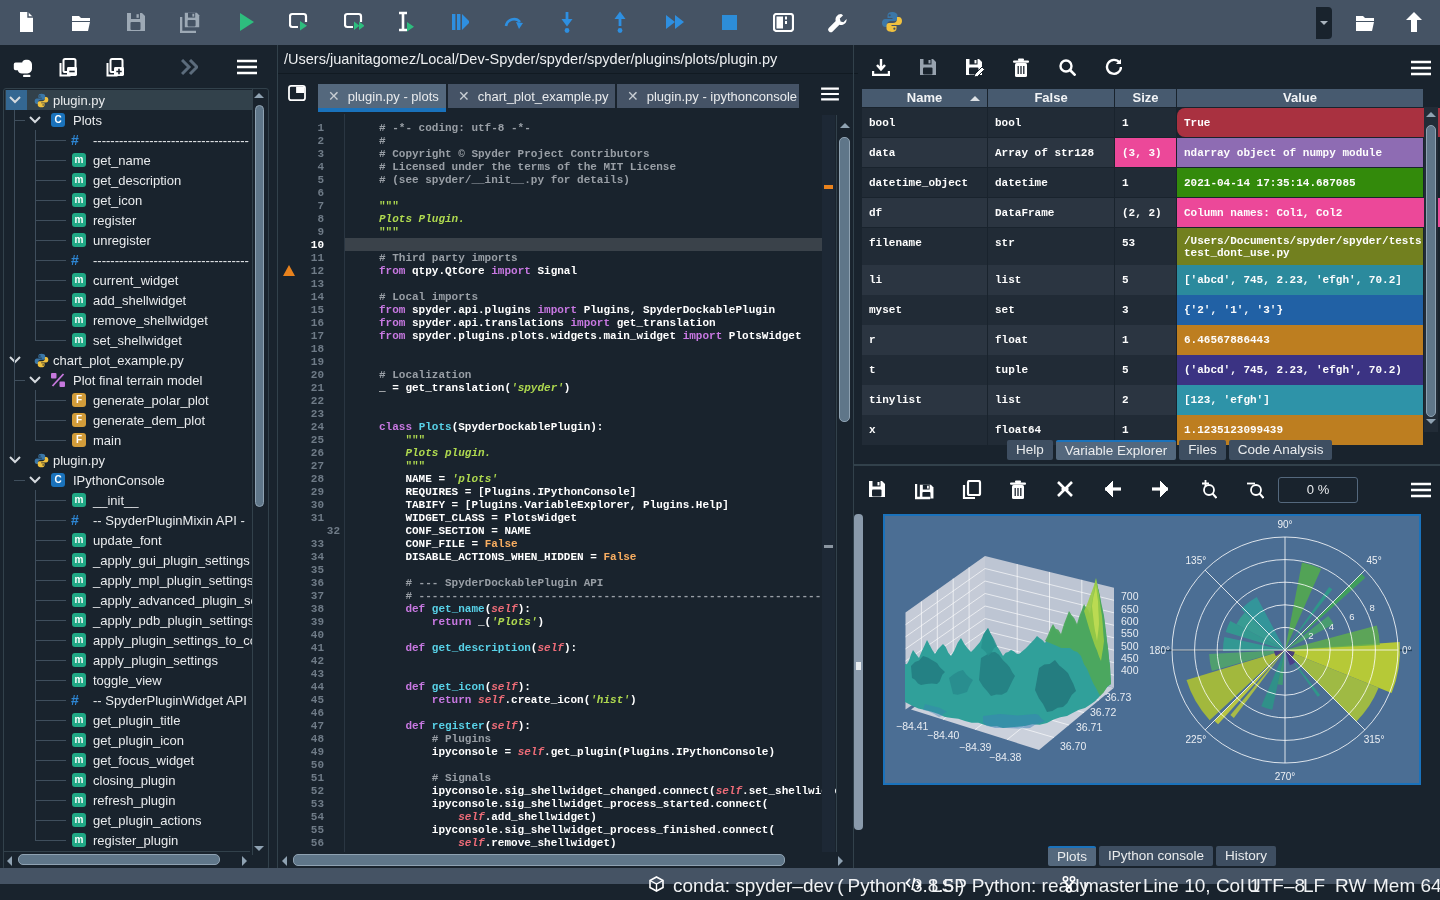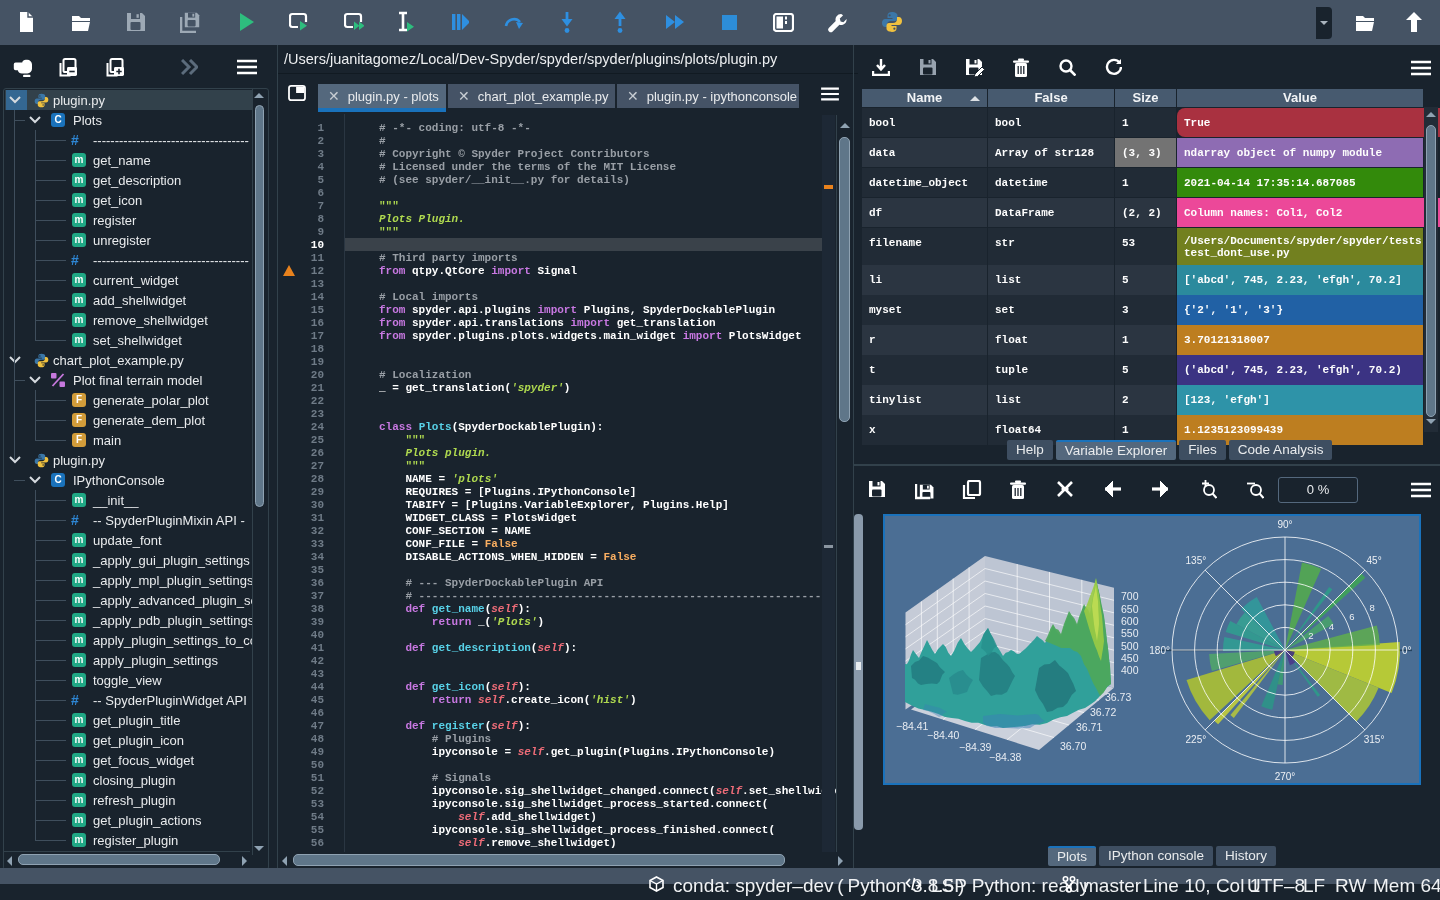--- a/index.html
+++ b/index.html
@@ -477,21 +477,21 @@
     <div class="lnum" style="left:0;top:345.5px;">27</div>
     <div class="cl" style="top:345.5px">    <span class="sq">"""</span></div>
     <div class="lnum" style="left:0;top:358.5px;">28</div>
     <div class="cl" style="top:358.5px">    NAME = <span class="st">'plots'</span></div>
     <div class="lnum" style="left:0;top:371.5px;">29</div>
     <div class="cl" style="top:371.5px">    REQUIRES = [Plugins.IPythonConsole]</div>
     <div class="lnum" style="left:0;top:384.5px;">30</div>
     <div class="cl" style="top:384.5px">    TABIFY = [Plugins.VariableExplorer, Plugins.Help]</div>
     <div class="lnum" style="left:0;top:397.5px;">31</div>
     <div class="cl" style="top:397.5px">    WIDGET_CLASS = PlotsWidget</div>
-    <div class="lnum" style="left:0;top:410.5px;">32</div>
+    <div class="lnum" style="left:16px;top:410.5px;">32</div>
     <div class="cl" style="top:410.5px">    CONF_SECTION = NAME</div>
     <div class="lnum" style="left:0;top:423.5px;">33</div>
     <div class="cl" style="top:423.5px">    CONF_FILE = <span class="bi">False</span></div>
     <div class="lnum" style="left:0;top:436.5px;">34</div>
     <div class="cl" style="top:436.5px">    DISABLE_ACTIONS_WHEN_HIDDEN = <span class="bi">False</span></div>
     <div class="lnum" style="left:0;top:449.5px;">35</div>
     <div class="lnum" style="left:0;top:462.5px;">36</div>
     <div class="cl" style="top:462.5px">    <span class="cm"># --- SpyderDockablePlugin API</span></div>
     <div class="lnum" style="left:0;top:475.5px;">37</div>
     <div class="cl" style="top:475.5px">    <span class="cm"># ------------------------------------------------------------------------------</span></div>
@@ -585,21 +585,21 @@
 <div class="veh" style="left:988px;width:126px">False</div>
 <div class="veh" style="left:1115px;width:61px">Size</div>
 <div class="veh" style="left:1177px;width:246px">Value</div>
 <div class="abs" style="left:970px;top:96px;width:0;height:0;border:5px solid transparent;border-bottom-color:#DDE1E5;border-top-width:0"></div>
 <div class="vec" style="left:862px;top:107.5px;width:125px;height:29.5px;background:#212B36">bool</div>
 <div class="vec" style="left:988px;top:107.5px;width:126px;height:29.5px;background:#212B36">bool</div>
 <div class="vec" style="left:1115px;top:107.5px;width:61px;height:29.5px;background:#212B36">1</div>
 <div class="vec" style="left:1177px;top:107.5px;width:294px;height:29.5px;background:#A93140;border-radius:8px;">True</div>
 <div class="vec" style="left:862px;top:137.5px;width:125px;height:29.5px;background:#2B3541">data</div>
 <div class="vec" style="left:988px;top:137.5px;width:126px;height:29.5px;background:#2B3541">Array of str128</div>
-<div class="vec" style="left:1115px;top:137.5px;width:61px;height:29.5px;background:#737373">(3, 3)</div>
+<div class="vec" style="left:1115px;top:137.5px;width:61px;height:29.5px;background:#ec4899">(3, 3)</div>
 <div class="vec" style="left:1177px;top:137.5px;width:246px;height:29.5px;background:#8E6CB3;">ndarray object of numpy module</div>
 <div class="vec" style="left:862px;top:167.5px;width:125px;height:29.5px;background:#212B36">datetime_object</div>
 <div class="vec" style="left:988px;top:167.5px;width:126px;height:29.5px;background:#212B36">datetime</div>
 <div class="vec" style="left:1115px;top:167.5px;width:61px;height:29.5px;background:#212B36">1</div>
 <div class="vec" style="left:1177px;top:167.5px;width:246px;height:29.5px;background:#338A0B;">2021-04-14 17:35:14.687085</div>
 <div class="vec" style="left:862px;top:197.5px;width:125px;height:29.5px;background:#2B3541">df</div>
 <div class="vec" style="left:988px;top:197.5px;width:126px;height:29.5px;background:#2B3541">DataFrame</div>
 <div class="vec" style="left:1115px;top:197.5px;width:61px;height:29.5px;background:#2B3541">(2, 2)</div>
 <div class="vec" style="left:1177px;top:197.5px;width:280px;height:29.5px;background:#ec4899;">Column names: Col1, Col2</div>
 <div class="vec" style="left:862px;top:227.5px;width:125px;height:37px;background:#212B36">filename</div>
@@ -611,21 +611,21 @@
 <div class="vec" style="left:988px;top:265.0px;width:126px;height:29.5px;background:#2B3541">list</div>
 <div class="vec" style="left:1115px;top:265.0px;width:61px;height:29.5px;background:#2B3541">5</div>
 <div class="vec" style="left:1177px;top:265.0px;width:246px;height:29.5px;background:#2B8A9D;">['abcd', 745, 2.23, 'efgh', 70.2]</div>
 <div class="vec" style="left:862px;top:295.0px;width:125px;height:29.5px;background:#212B36">myset</div>
 <div class="vec" style="left:988px;top:295.0px;width:126px;height:29.5px;background:#212B36">set</div>
 <div class="vec" style="left:1115px;top:295.0px;width:61px;height:29.5px;background:#212B36">3</div>
 <div class="vec" style="left:1177px;top:295.0px;width:246px;height:29.5px;background:#2161A5;">{'2', '1', '3'}</div>
 <div class="vec" style="left:862px;top:325.0px;width:125px;height:29.5px;background:#2B3541">r</div>
 <div class="vec" style="left:988px;top:325.0px;width:126px;height:29.5px;background:#2B3541">float</div>
 <div class="vec" style="left:1115px;top:325.0px;width:61px;height:29.5px;background:#2B3541">1</div>
-<div class="vec" style="left:1177px;top:325.0px;width:246px;height:29.5px;background:#BD7E20;">3.70121318007</div>
+<div class="vec" style="left:1177px;top:325.0px;width:246px;height:29.5px;background:#BD7E20;">6.46567886443</div>
 <div class="vec" style="left:862px;top:355.0px;width:125px;height:29.5px;background:#212B36">t</div>
 <div class="vec" style="left:988px;top:355.0px;width:126px;height:29.5px;background:#212B36">tuple</div>
 <div class="vec" style="left:1115px;top:355.0px;width:61px;height:29.5px;background:#212B36">5</div>
 <div class="vec" style="left:1177px;top:355.0px;width:246px;height:46px;background:#3B3383;">('abcd', 745, 2.23, 'efgh', 70.2)</div>
 <div class="vec" style="left:862px;top:385.0px;width:125px;height:29.5px;background:#2B3541">tinylist</div>
 <div class="vec" style="left:988px;top:385.0px;width:126px;height:29.5px;background:#2B3541">list</div>
 <div class="vec" style="left:1115px;top:385.0px;width:61px;height:29.5px;background:#2B3541">2</div>
 <div class="vec" style="left:1177px;top:385.0px;width:246px;height:29.5px;background:#2E93A8;">[123, 'efgh']</div>
 <div class="vec" style="left:862px;top:415.0px;width:125px;height:29.5px;background:#212B36">x</div>
 <div class="vec" style="left:988px;top:415.0px;width:126px;height:29.5px;background:#212B36">float64</div>

